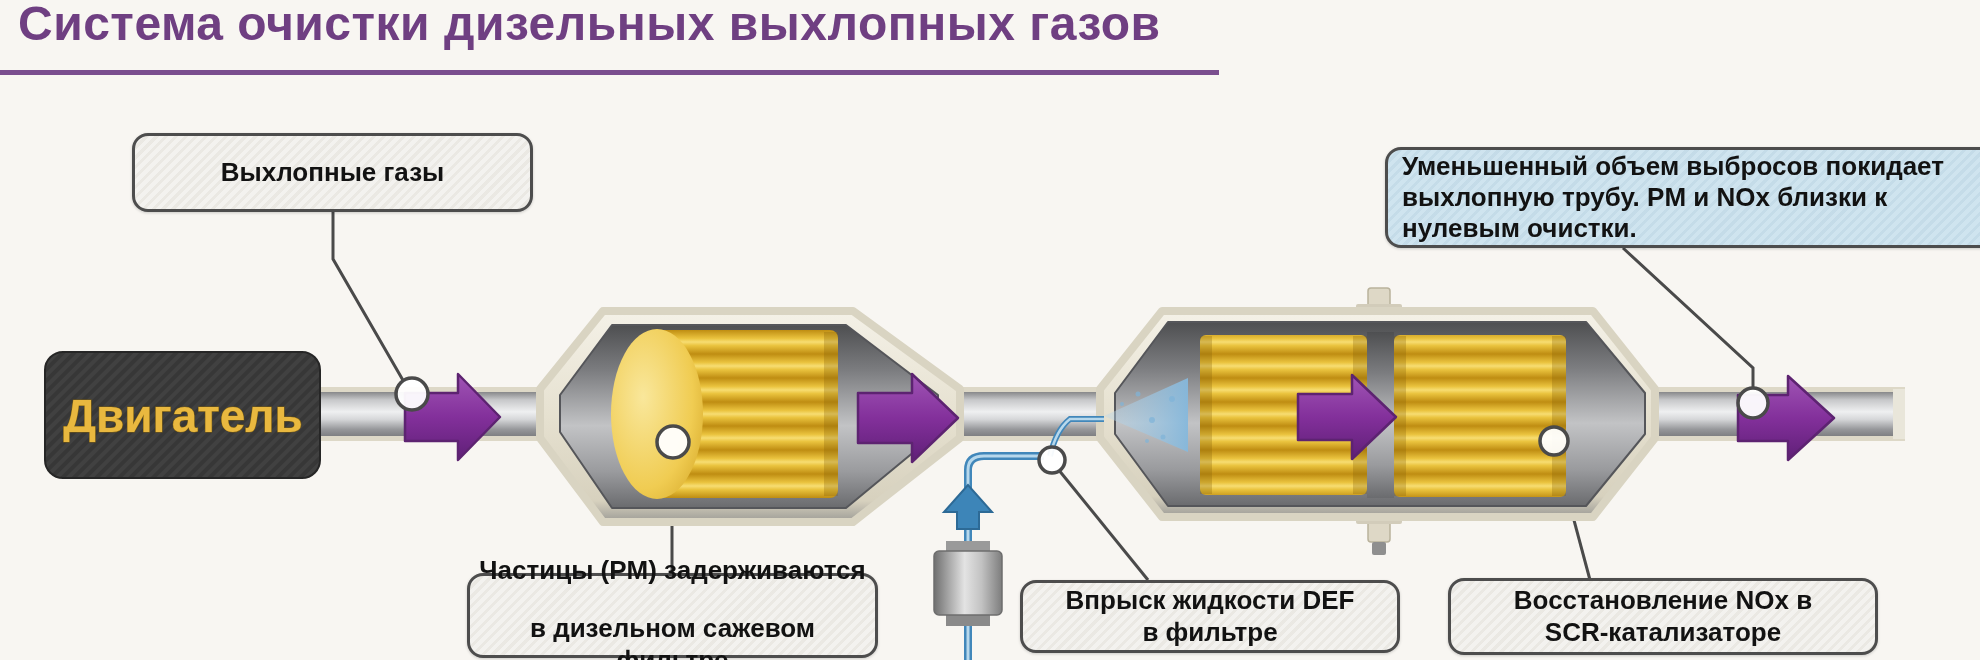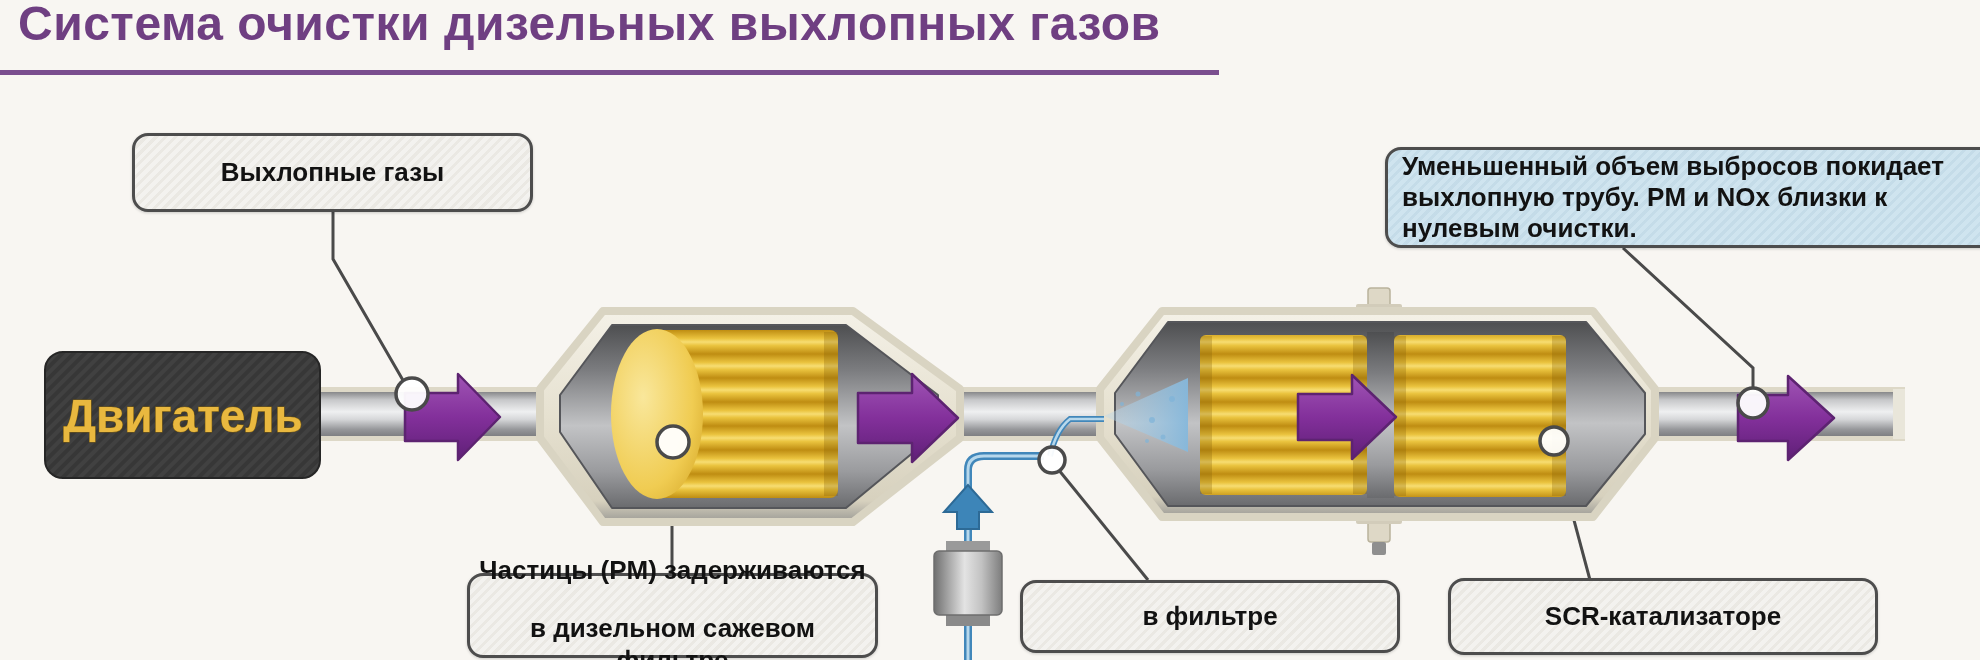--- a/index.html
+++ b/index.html
@@ -199,20 +199,22 @@
     <span>выхлопную трубу. PM и NOx близки к</span>
     <span>нулевым очистки.</span>
   </div>
 
   <div class="callout" style="left:467px;top:573px;width:411px;height:85px;gap:27px;">
     <span>Частицы (PM) задерживаются</span>
     <span>в дизельном сажевом фильтре</span>
   </div>
 
   <div class="callout" style="left:1020px;top:580px;width:380px;height:73px;">
+    <span>Впрыск жидкости DEF</span>
     <span>в фильтре</span>
   </div>
 
   <div class="callout" style="left:1448px;top:578px;width:430px;height:77px;">
+    <span>Восстановление NOx в</span>
     <span>SCR-катализаторе</span>
   </div>
 
 </div>
 
 </body></html>

